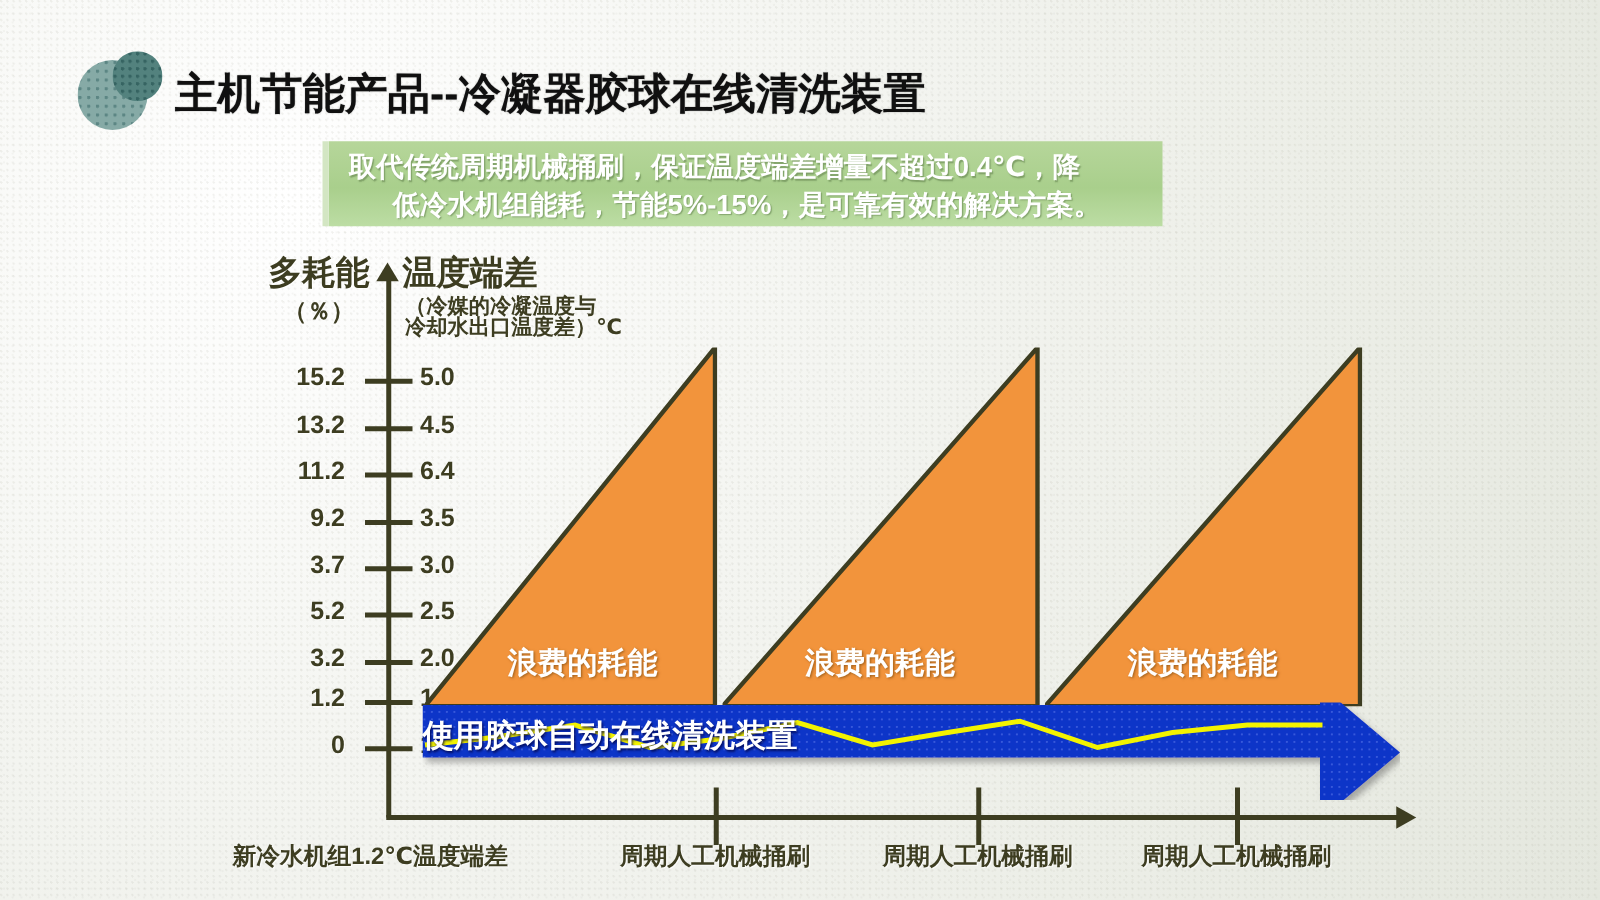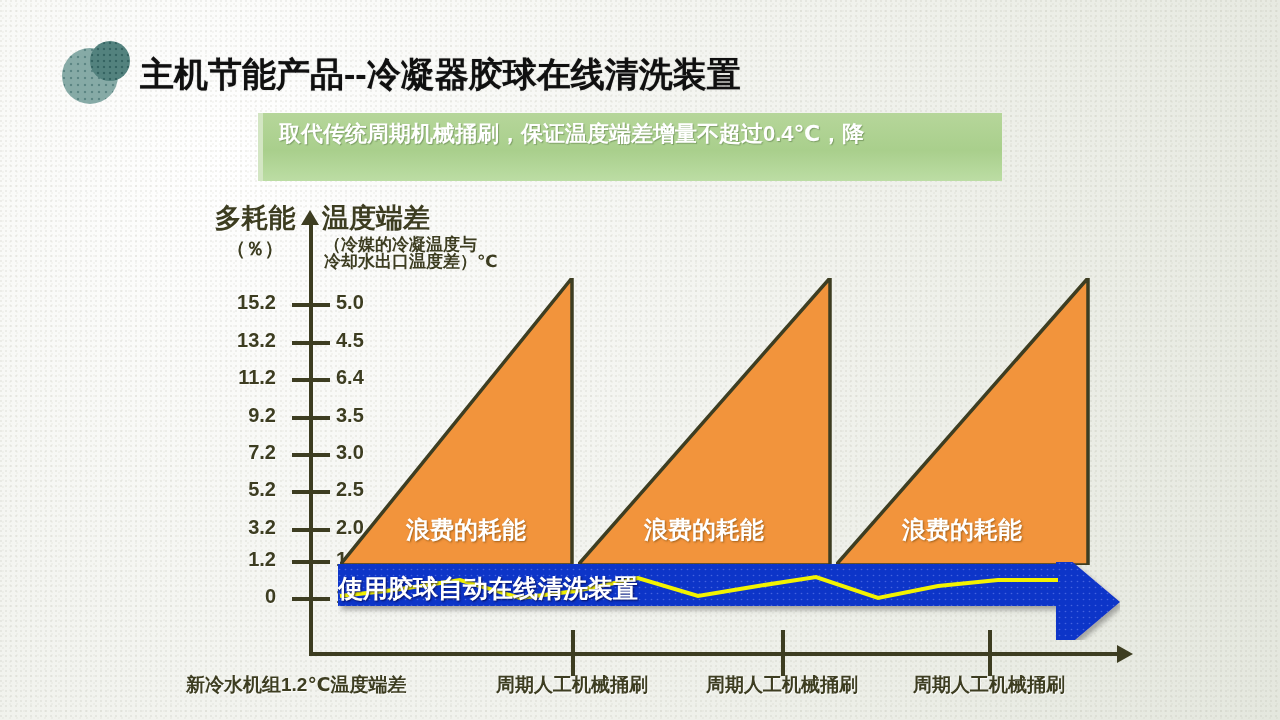--- a/index.html
+++ b/index.html
@@ -31,21 +31,21 @@
     background-size:6px 6px;}
 
   #title{
     position:absolute;left:140px;top:52px;width:760px;
     font-size:34px;font-weight:bold;color:#101010;letter-spacing:0px;
     white-space:nowrap;
     text-shadow:0 0 1px rgba(0,0,0,.5);
   }
 
   #greenbox{
-    position:absolute;left:258px;top:113px;width:744px;height:68px;
+    position:absolute;left:258px;top:113px;width:672px;height:68px;
     background:linear-gradient(180deg,#b6d69a 0%,#a9cf8c 55%,#bcdda4 100%);
     border-left:5px solid #d3e6c3;
     box-sizing:border-box;
     padding:6px 14px 0 16px;
   }
   #greenbox .line{
     color:#ffffff;font-size:22px;font-weight:bold;line-height:30px;
     text-shadow:1px 1px 1px rgba(90,120,70,.55);
     white-space:nowrap;
   }
@@ -101,20 +101,21 @@
 
 <div id="logo">
   <div class="c1"></div>
   <div class="c2"></div>
 </div>
 
 <div id="title">主机节能产品--冷凝器胶球在线清洗装置</div>
 
 <div id="greenbox">
   <div class="line l1">取代传统周期机械捅刷，保证温度端差增量不超过0.4℃，降</div>
+  <div class="line l2">低冷水机组能耗，节能5%-15%，是可靠有效的解决方案。</div>
 </div>
 
 <div id="axtitle-left">多耗能</div>
 <div id="axunit-left">（％）</div>
 <div id="axtitle-right">温度端差</div>
 <div id="axsub-right">
   <div>（冷媒的冷凝温度与</div>
   <div>冷却水出口温度差）℃</div>
 </div>
 
@@ -130,21 +131,21 @@
     <div class="ytick" style="top: 341px;"></div>
     <div class="ylabL" style="top: 329px; left: 206px;">13.2</div>
     <div class="ylabR" style="top: 329px;">4.5</div>
     <div class="ytick" style="top: 378px;"></div>
     <div class="ylabL" style="top: 366px; left: 206px;">11.2</div>
     <div class="ylabR" style="top: 366px;">6.4</div>
     <div class="ytick" style="top: 416px;"></div>
     <div class="ylabL" style="top: 404px; left: 206px;">9.2</div>
     <div class="ylabR" style="top: 404px;">3.5</div>
     <div class="ytick" style="top: 453px;"></div>
-    <div class="ylabL" style="top: 441px; left: 206px;">7.2</div>
+    <div class="ylabL" style="top: 441px; left: 206px;">3.7</div>
     <div class="ylabR" style="top: 441px;">3.0</div>
     <div class="ytick" style="top: 490px;"></div>
     <div class="ylabL" style="top: 478px; left: 206px;">5.2</div>
     <div class="ylabR" style="top: 478px;">2.5</div>
     <div class="ytick" style="top: 528px;"></div>
     <div class="ylabL" style="top: 516px; left: 206px;">3.2</div>
     <div class="ylabR" style="top: 516px;">2.0</div>
     <div class="ytick" style="top: 560px;"></div>
     <div class="ylabL" style="top: 548px; left: 206px;">1.2</div>
     <div class="ylabR" style="top: 548px;">1.5</div>

